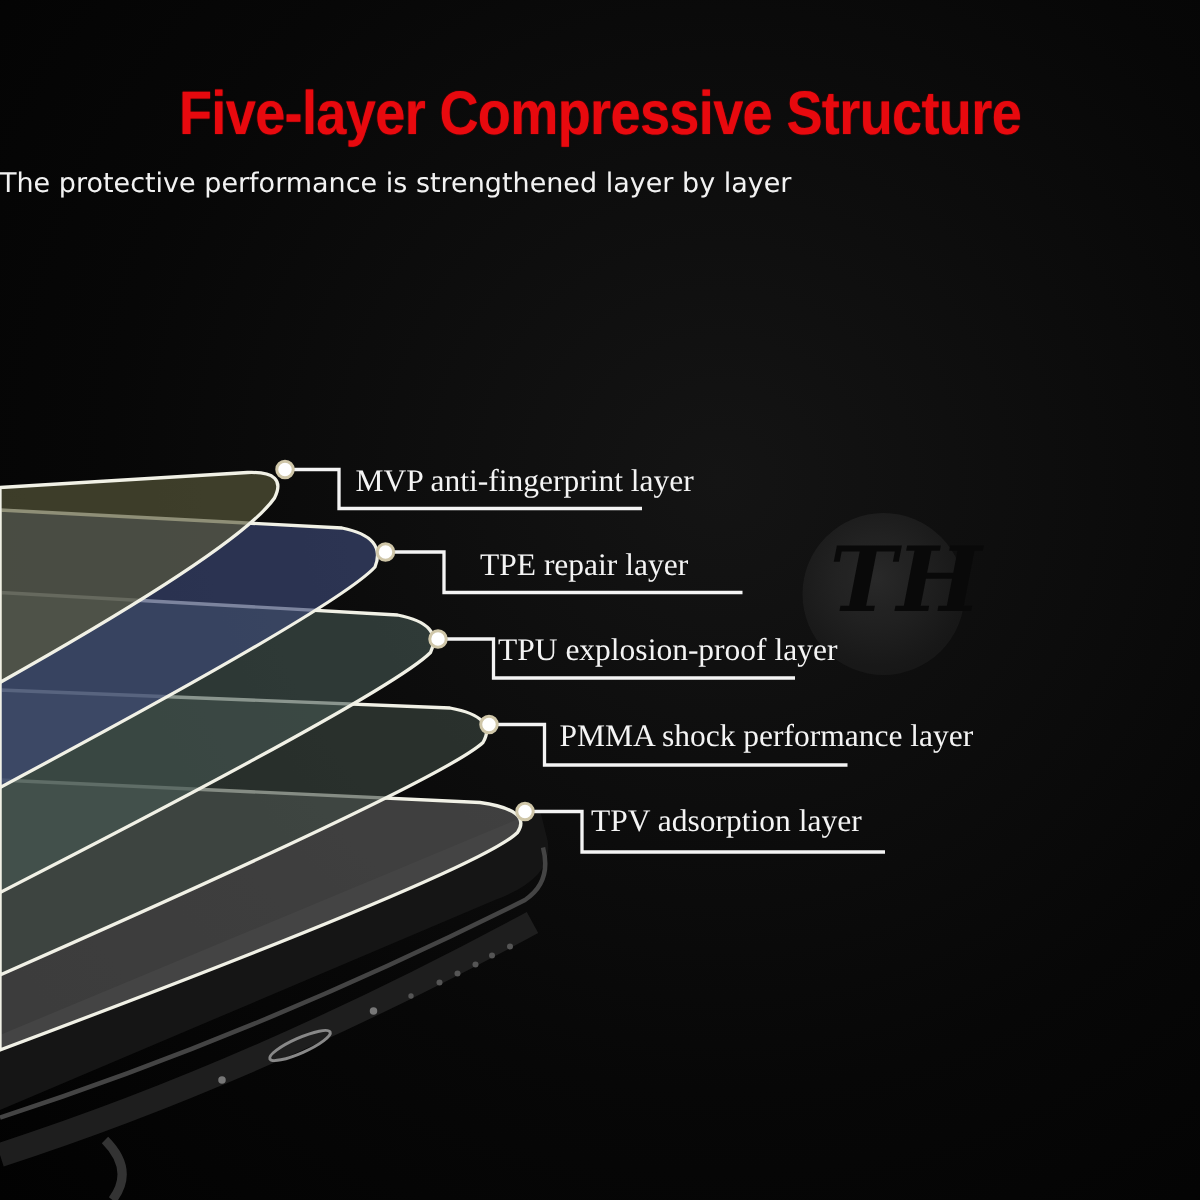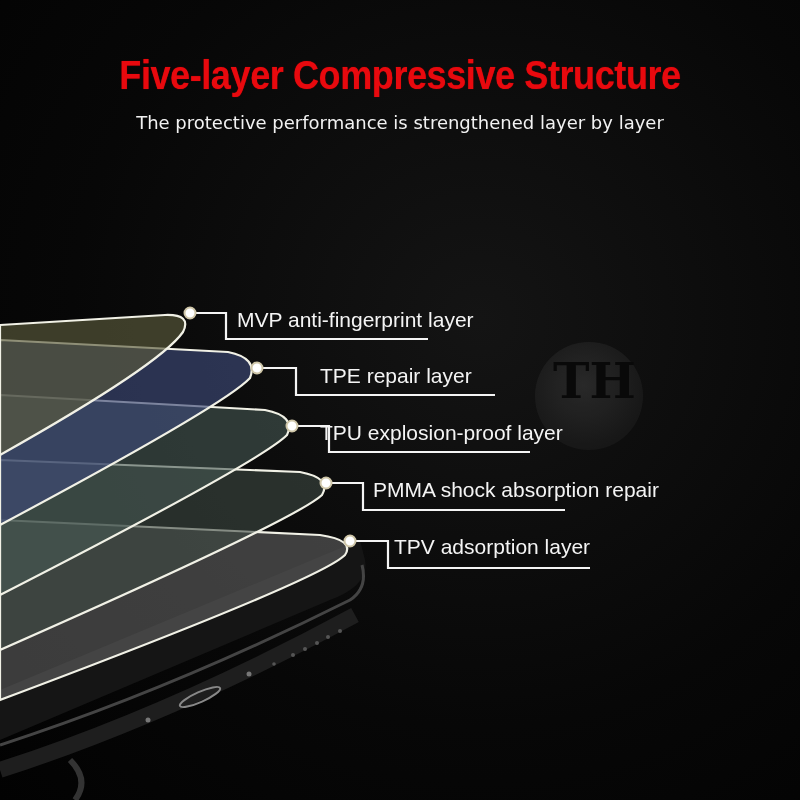--- a/index.html
+++ b/index.html
@@ -1,28 +1,28 @@
 <!DOCTYPE html>
 <html><head>
 <meta charset="utf-8">
 <style>
   html,body{margin:0;padding:0;background:#050505;}
   body{width:800px;height:800px;position:relative;overflow:hidden;font-family:"DejaVu Sans",sans-serif;
     background:radial-gradient(ellipse at 60% 40%, #141414 0%, #070707 60%, #020202 100%);}
   .title{position:absolute;left:0;top:52px;width:800px;text-align:center;color:#e8090e;
     font-family:"Liberation Sans",sans-serif;font-weight:bold;font-size:41px;letter-spacing:-0.5px;
     transform:scaleX(0.88);transform-origin:center;text-shadow:0 0 1px #a00;}
-  .subtitle{position:absolute;left:0;top:112px;width:800px;text-align:center;color:#f2f2f2;
+  .subtitle{position:absolute;left:0;top:112px;width:800px;text-align:left;color:#f2f2f2;
     font-family:"DejaVu Sans",sans-serif;font-size:18px;}
   .art{position:absolute;left:0;top:0;width:800px;height:800px;}
-  .label{position:absolute;color:#f4f4f4;font-family:Liberation Sans, sans-serif;font-size:21px;white-space:nowrap;}
+  .label{position:absolute;color:#f4f4f4;font-family:Liberation Serif, serif;font-size:21px;white-space:nowrap;}
   .logo{position:absolute;left:535px;top:342px;width:108px;height:108px;border-radius:50%;
     background:radial-gradient(circle at 45% 40%, #2c2c2c 0%, #1c1c1c 60%, #111 100%);opacity:.9;}
-  .logo span{position:absolute;left:18px;top:10px;font-family:"DejaVu Serif",serif;
-    font-weight:bold;font-size:49px;color:#090909;}
+  .logo span{position:absolute;left:18px;top:10px;font-family:"DejaVu Serif",serif;font-style:italic;
+    font-weight:bold;font-size:60px;color:#090909;}
 </style>
 </head>
 <body>
 
 <div class="title">Five-layer Compressive Structure</div>
 <div class="subtitle">The protective performance is strengthened layer by layer</div>
 
 <div class="logo">
     <span>TH</span>
   </div>
@@ -66,15 +66,15 @@
     <circle cx="190" cy="313" r="5.5"></circle>
     <circle cx="257" cy="368" r="5.5"></circle>
     <circle cx="292" cy="426" r="5.5"></circle>
     <circle cx="326" cy="483" r="5.5"></circle>
     <circle cx="350" cy="541" r="5.5"></circle>
   </g>
 </svg>
 
 <div class="label" style="left:237px;top:308px;">MVP anti-fingerprint layer</div>
 <div class="label" style="left:320px;top:364px;">TPE repair layer</div>
-<div class="label" style="left:320px;top:421px;">TPU explosion-proof layer</div>
-<div class="label" style="left:373px;top:478px;">PMMA shock absorption repair</div>
+<div class="label" style="left:332px;top:421px;">TPU explosion-proof layer</div>
+<div class="label" style="left:373px;top:478px;">PMMA shock performance layer</div>
 <div class="label" style="left:394px;top:535px;text-align:center;">TPV adsorption layer</div>
 
 </body></html>

